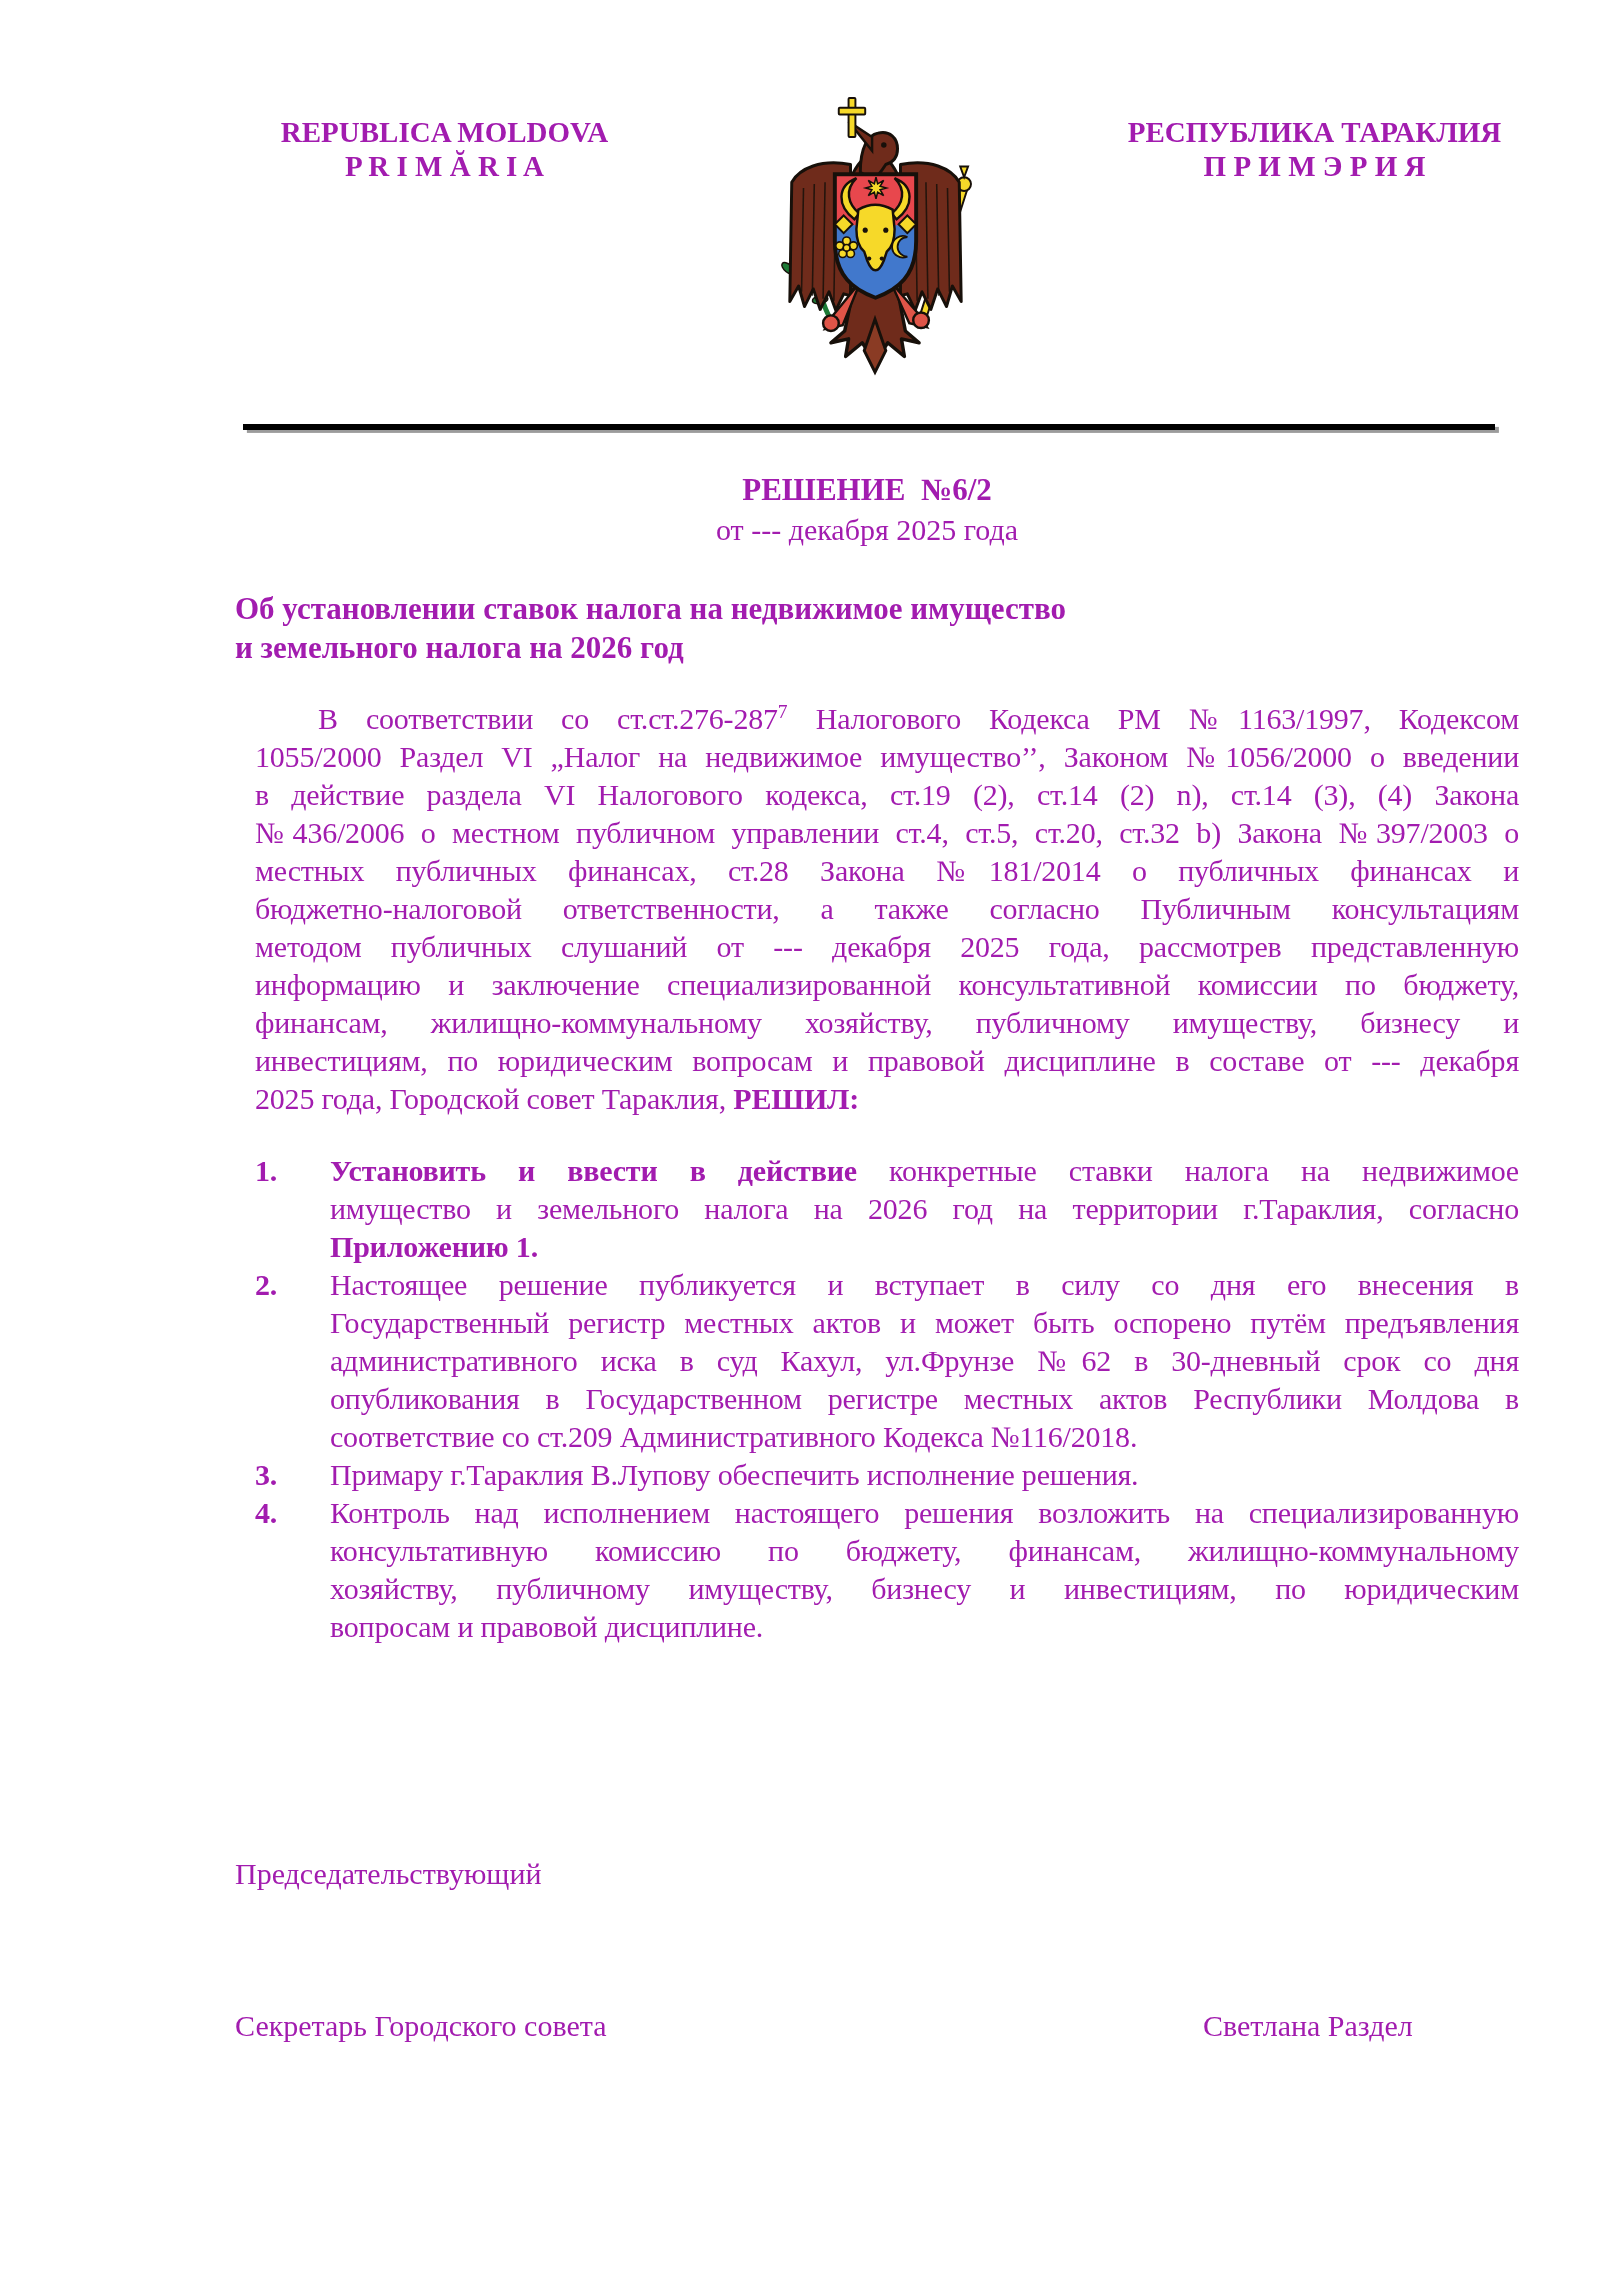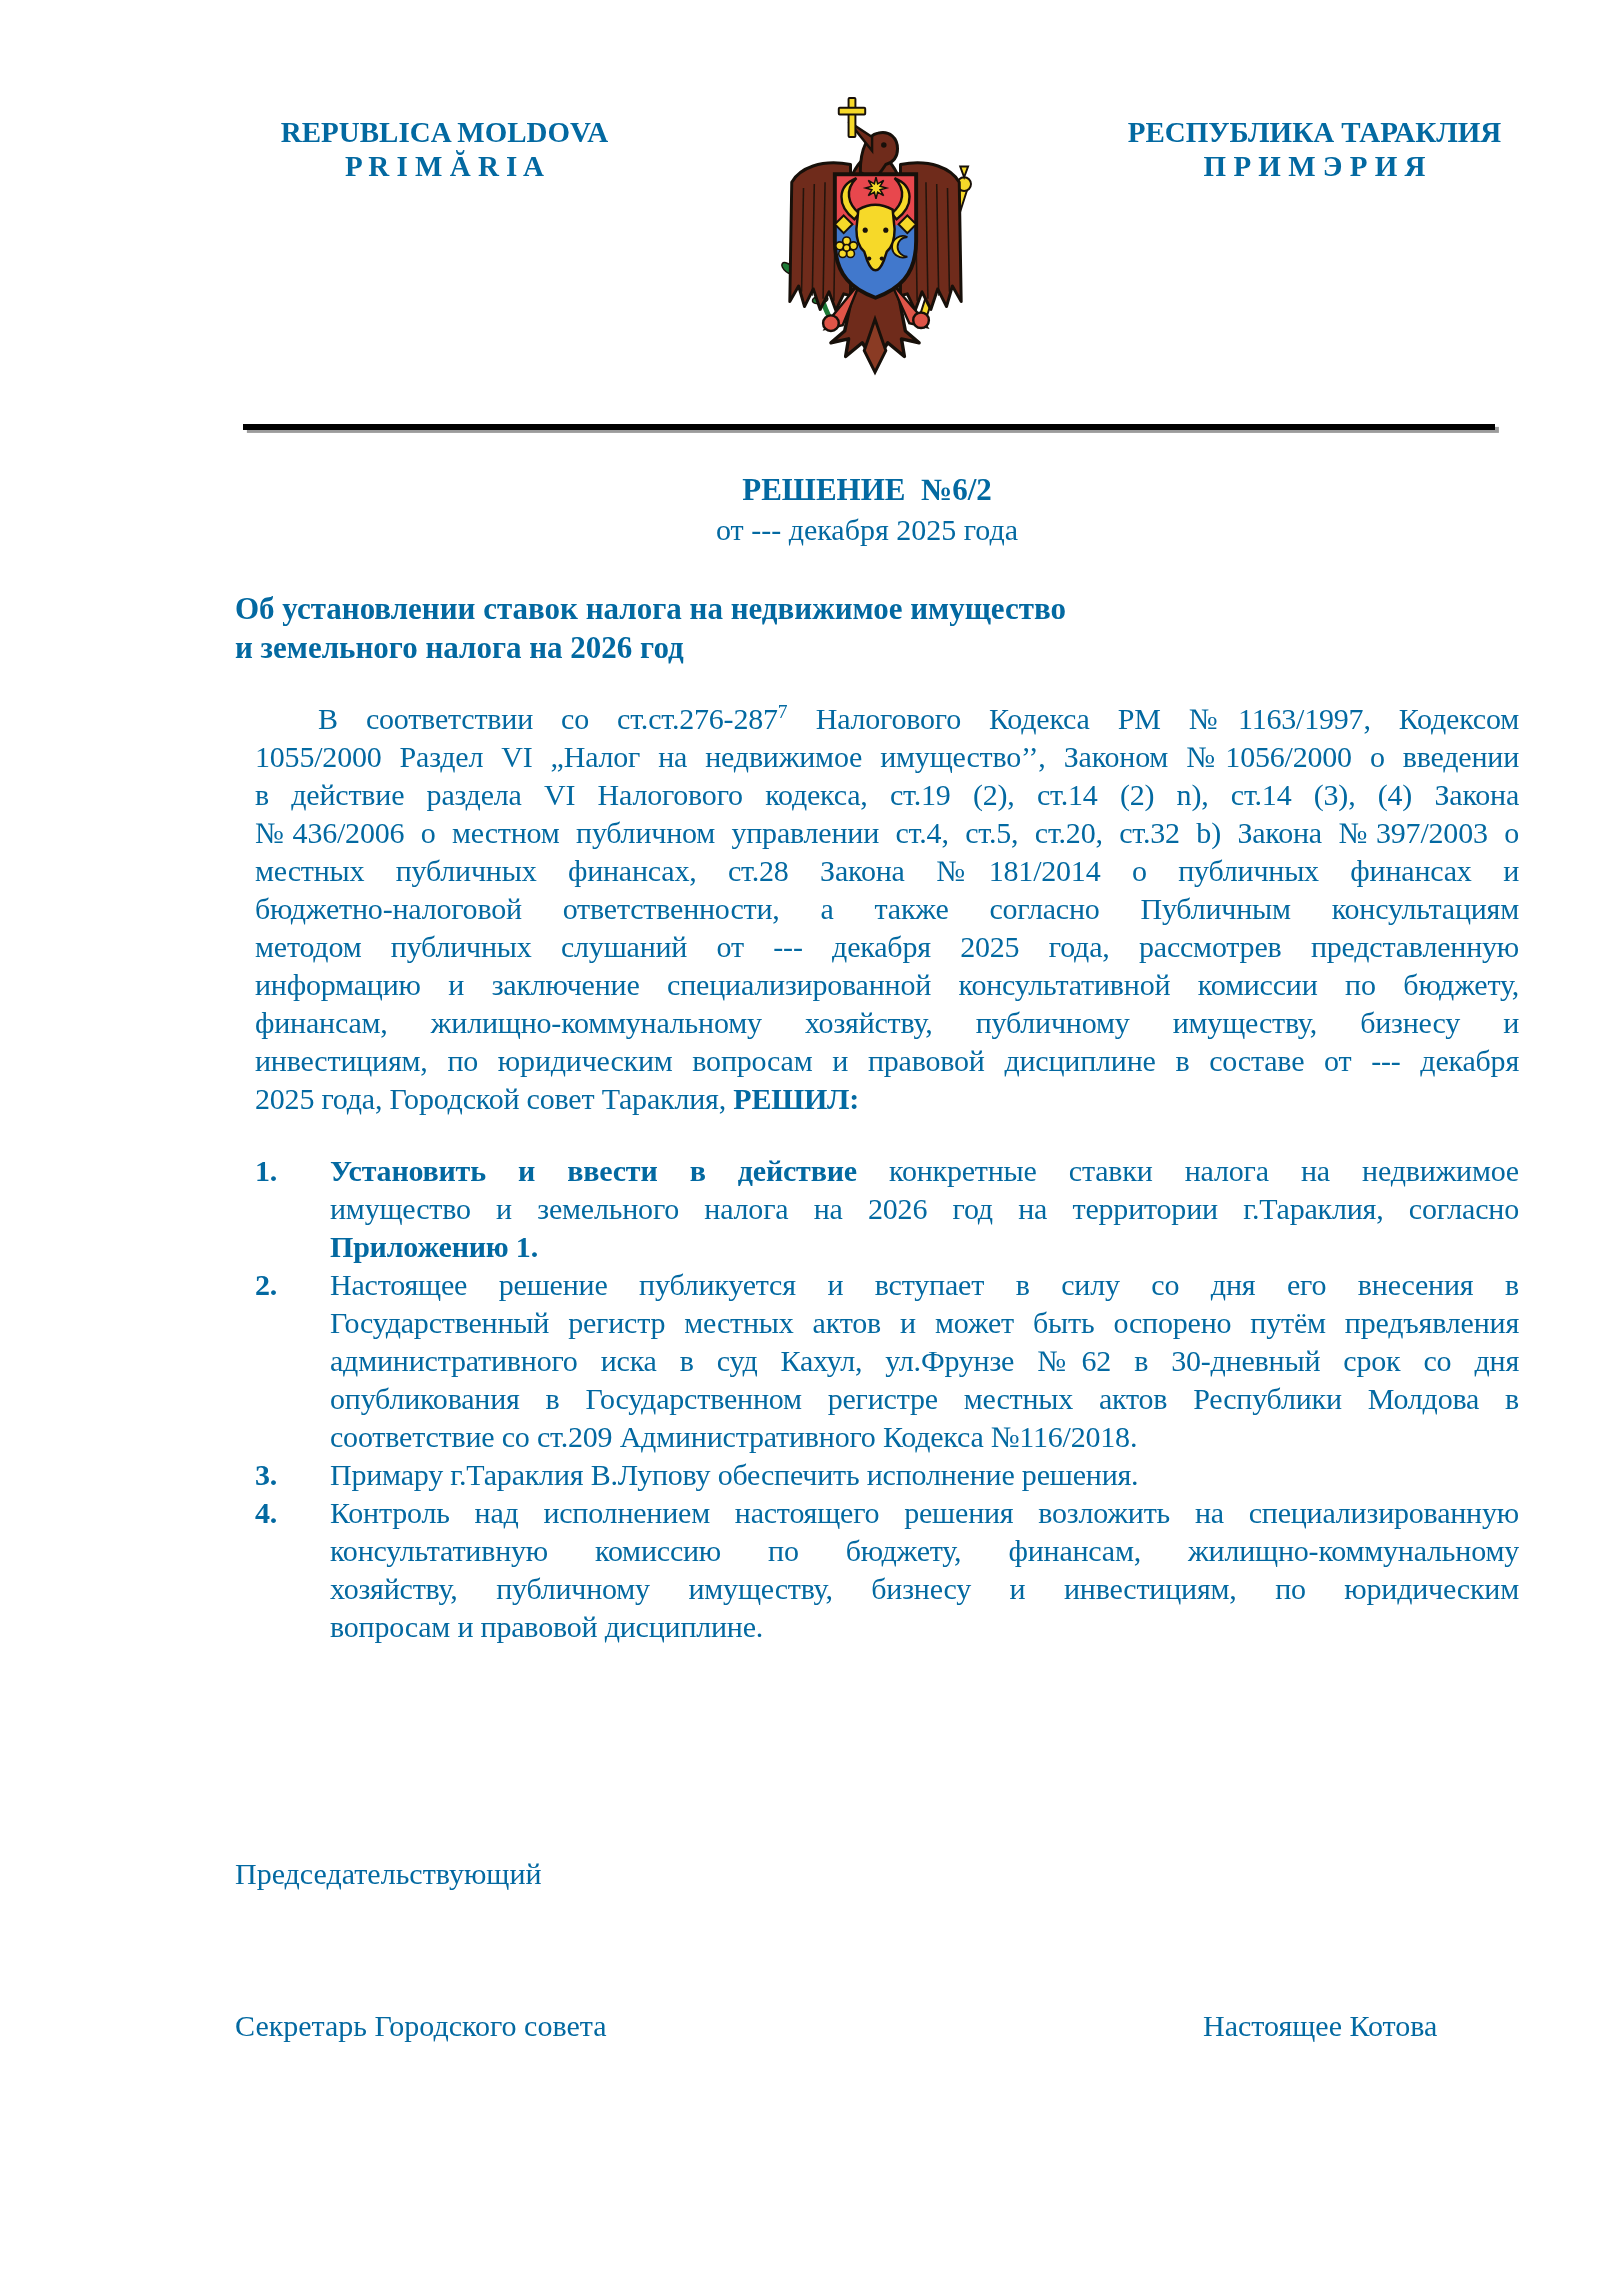--- a/index.html
+++ b/index.html
@@ -2,21 +2,21 @@
 <html><head>
 <meta charset="utf-8">
 <style>
   html,body { margin:0; padding:0; background:#e9e9e9; }
   .page {
     position:relative;
     width:1621px; height:2293px;
     margin:0 auto;
     background:#ffffff;
     font-family:"Liberation Serif", serif;
-    color:#0369a1;
+    color:#a21caf;
     overflow:hidden;
   }
   
   .hdr {
     position:absolute; top:115px; width:529px;
     text-align:center; font-weight:bold;
     font-size:29px; line-height:34px;
   }
   .hdr-left  { left:180px; }
   .hdr-right { left:1050px; }
@@ -235,17 +235,17 @@
       <div class="jline">хозяйству, публичному имуществу, бизнесу и инвестициям, по юридическим</div>
       <div class="jline left">вопросам и правовой дисциплине.</div>
     </div>
 
   </div>
 
   <div class="sig-presiding">Председательствующий</div>
 
   <div class="sig-row">
     <span>Секретарь Городского совета</span>
-    <span class="sig-name">Настоящее Котова</span>
+    <span class="sig-name">Светлана Раздел</span>
   </div>
 
 </div>
 
 
 </body></html>

